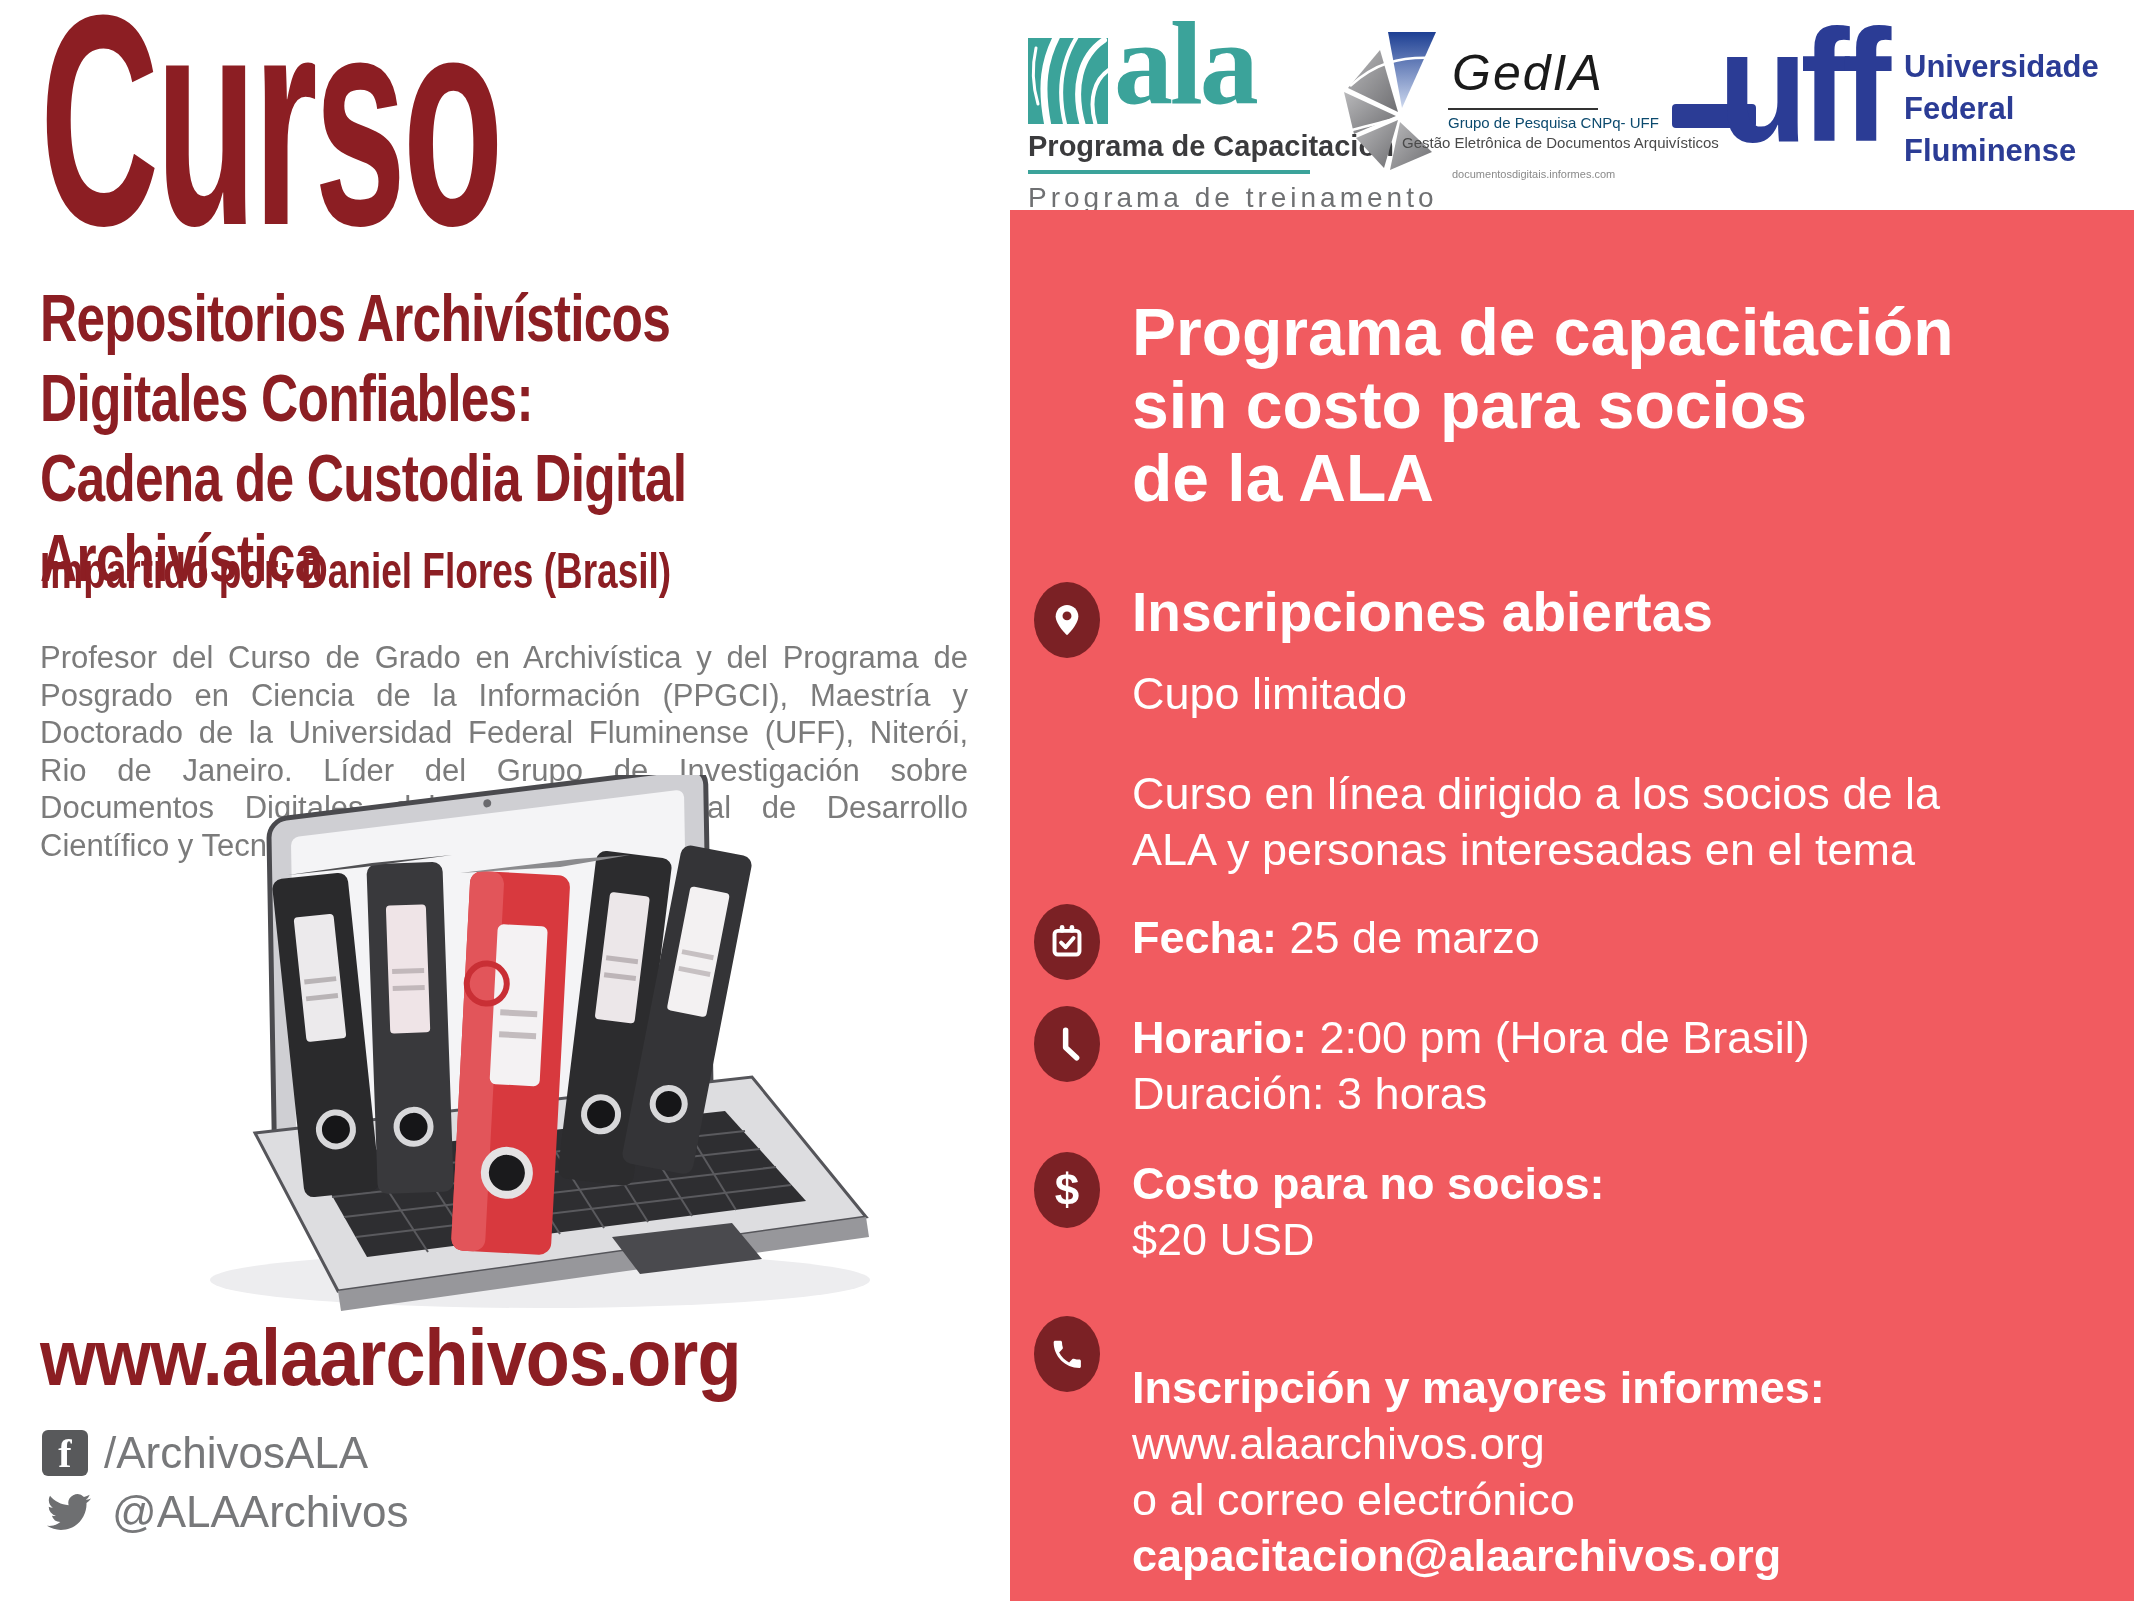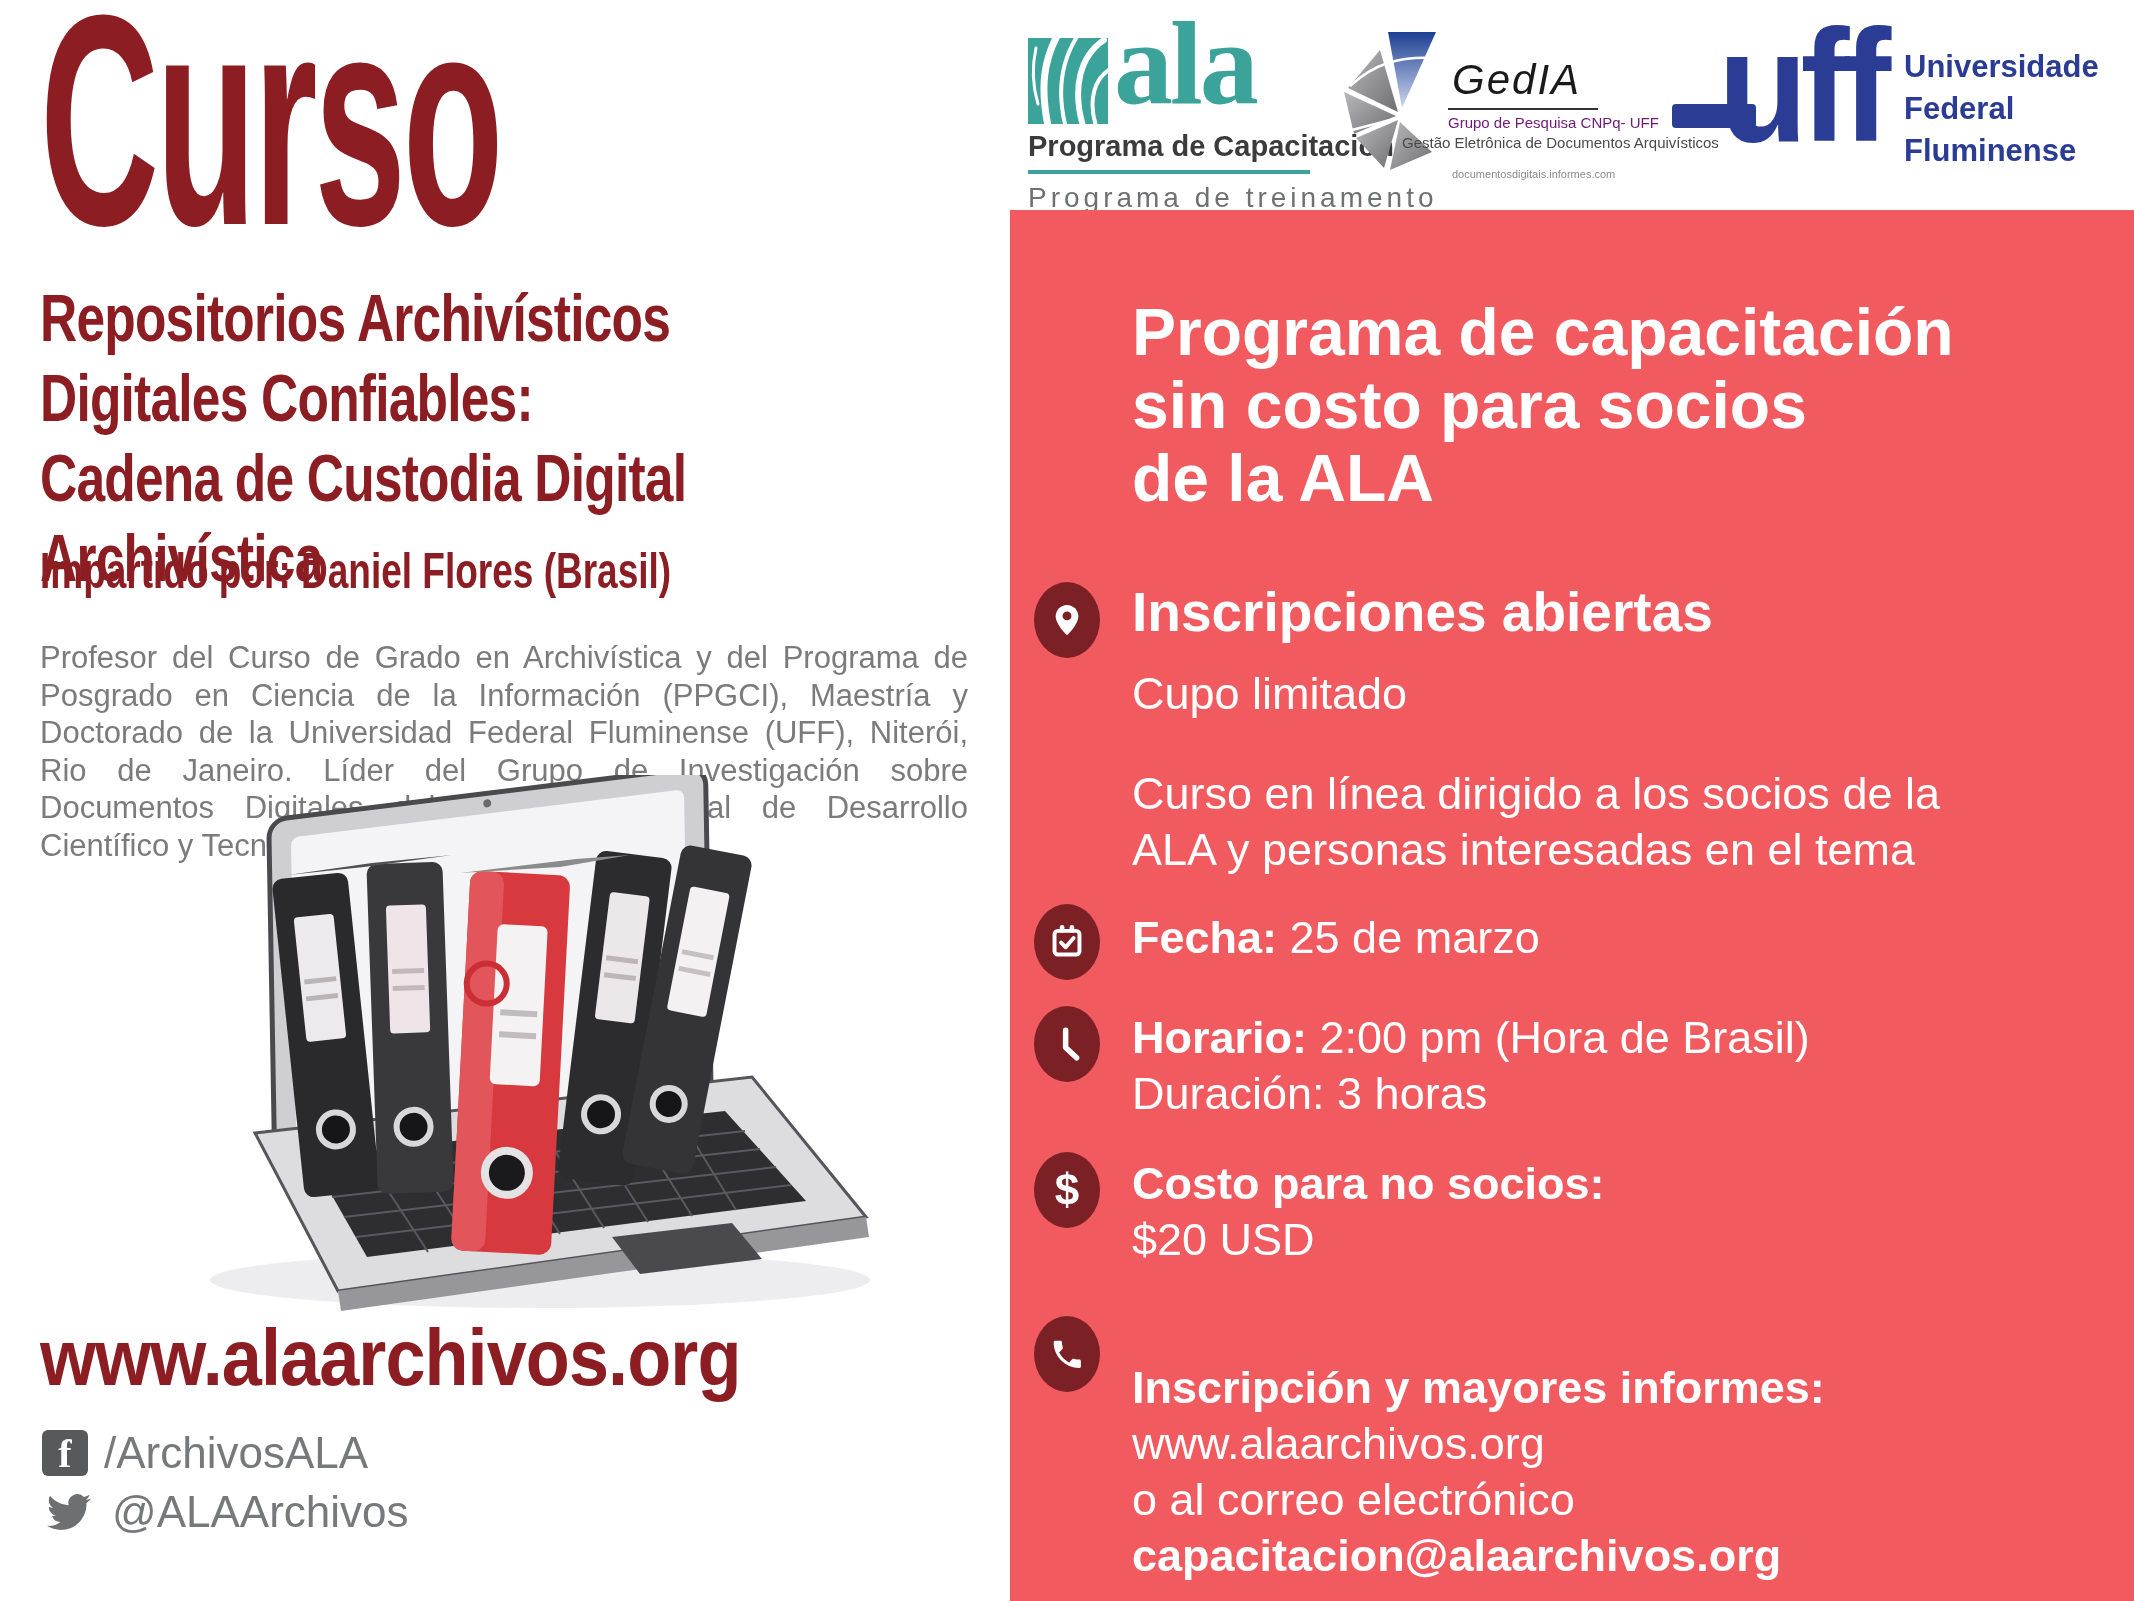--- a/index.html
+++ b/index.html
@@ -46,23 +46,23 @@
   .ala-square{position:absolute;left:0;top:8px;width:80px;height:86px;}
   .ala-word{
     position:absolute;left:86px;top:-34px;font-family:"Liberation Serif",serif;
     font-weight:700;font-size:118px;color:#3BA39A;letter-spacing:-3px;
   }
   .ala-line1{position:absolute;left:0;top:100px;width:290px;font-size:29px;font-weight:700;color:#3B3B3D;white-space:nowrap;}
   .ala-rule{position:absolute;left:0;top:140px;width:282px;height:4px;background:#3BA39A;}
   .ala-line2{position:absolute;left:0;top:152px;width:290px;font-size:28px;color:#6F7072;letter-spacing:4px;white-space:nowrap;}
   .logo-gedia{position:absolute;left:1340px;top:28px;width:290px;height:170px;}
   .gedia-fan{position:absolute;left:0;top:2px;width:110px;height:150px;}
-  .gedia-word{position:absolute;left:112px;top:28px;font-size:42px;font-weight:400;color:#1a1a1a;letter-spacing:2px;font-style:italic;}
+  .gedia-word{position:absolute;left:112px;top:16px;font-size:50px;font-weight:400;color:#1a1a1a;letter-spacing:2px;font-style:italic;}
   .gedia-rule{position:absolute;left:108px;top:80px;width:150px;height:2px;background:#333;}
-  .gedia-line1{position:absolute;left:108px;top:86px;font-size:15px;color:#701a75;white-space:nowrap;}
+  .gedia-line1{position:absolute;left:108px;top:86px;font-size:15px;color:#0c4a6e;white-space:nowrap;}
   .gedia-line2{position:absolute;left:62px;top:106px;font-size:15px;color:#4a4a4a;white-space:nowrap;}
   .gedia-line3{position:absolute;left:112px;top:140px;font-size:11px;color:#8a8a8a;white-space:nowrap;}
   .logo-uff{position:absolute;left:1672px;top:40px;width:440px;height:150px;}
   .uff-bar{position:absolute;left:0;top:64px;width:84px;height:24px;background:#2B3C95;border-radius:4px;}
   .uff-word{
     position:absolute;left:46px;top:-46px;font-size:160px;font-weight:700;color:#2B3C95;
     letter-spacing:-8px;transform:scaleX(0.92);transform-origin:left top;
   }
   .uff-text{position:absolute;left:232px;top:6px;font-size:31px;line-height:42px;font-weight:700;color:#2B3C95;}
   

